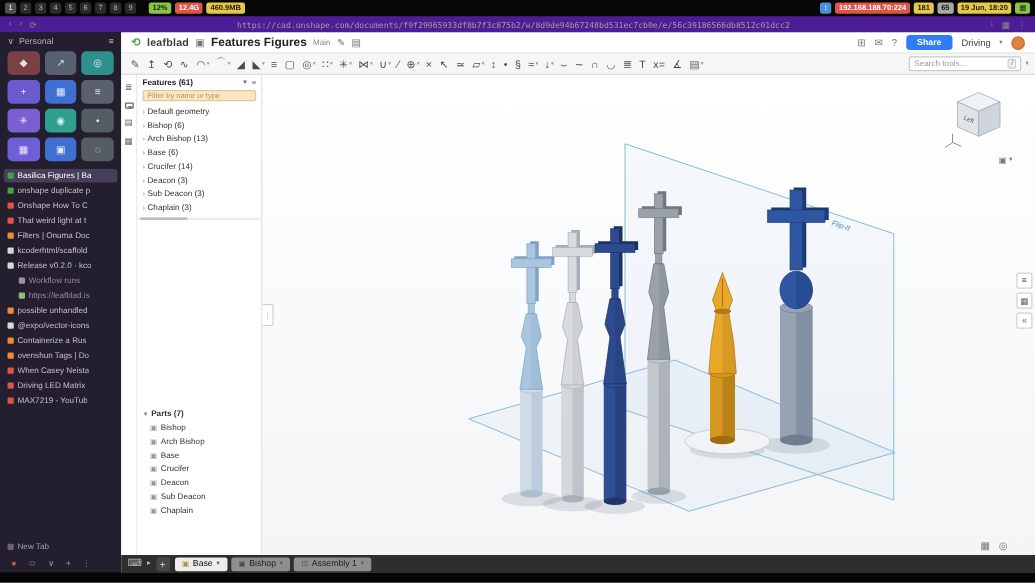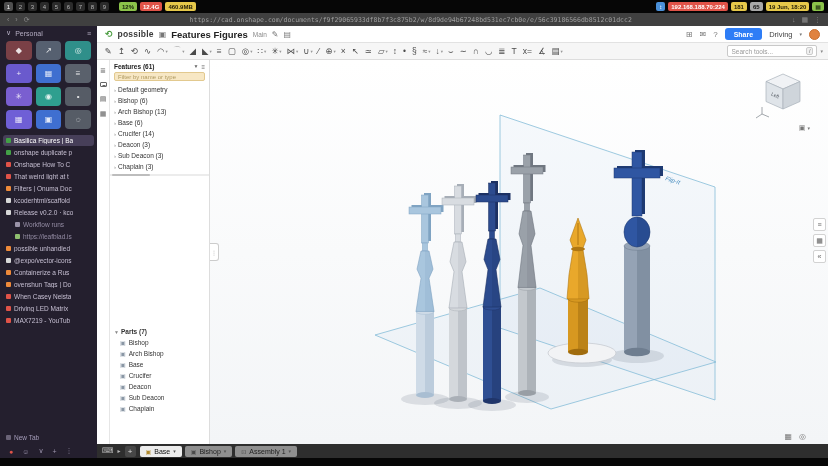--- a/index.html
+++ b/index.html
@@ -9,21 +9,21 @@
   
   .sysbar{height:13px;background:#060606;display:flex;align-items:center;gap:3px;padding:0 4px;flex:0 0 auto}
   .ws-group{display:flex;gap:3px}
   .ws{width:9px;height:9px;border-radius:2px;background:#2b2b2b;color:#b5b5b5;font-size:6px;display:flex;align-items:center;justify-content:center}
   .ws.active{background:#4f4f4f;color:#fff}
   .sys-stats{display:flex;gap:3px;margin-left:7px}
   .chip{height:9px;border-radius:2px;font-size:6px;font-weight:bold;display:flex;align-items:center;padding:0 3px;white-space:nowrap}
   .sys-right{margin-left:auto;display:flex;gap:3px;align-items:center}
 
   
-  .urlbar{height:13px;background:#404040;display:flex;align-items:center;padding:0 7px;gap:7px;flex:0 0 auto}
+  .urlbar{height:13px;background:#4c1d95;display:flex;align-items:center;padding:0 7px;gap:7px;flex:0 0 auto}
   .urlbar .nav{color:#8a8a8a;font-size:7px;display:flex;gap:6px}
   .url{flex:1;text-align:center;color:#9f9f9f;font-size:6.5px;font-family:"DejaVu Sans Mono",monospace;white-space:nowrap;overflow:hidden}
 
   .mainrow{flex:1;display:flex;min-height:0}
 
   
   .sidebar{width:97px;background:#241f2e;display:flex;flex-direction:column;flex:0 0 auto}
   .sb-head{display:flex;align-items:center;gap:4px;padding:3px 6px 2px;color:#b4adc2;font-size:7px}
   .sb-head .title{flex:1}
   .tiles{display:grid;grid-template-columns:repeat(3,1fr);gap:4px;padding:2px 6px 6px}
@@ -288,21 +288,21 @@
         <span>∨</span>
         <span>+</span>
         <span>⋮</span>
       </div>
     </aside>
 
     <main class="content">
 
       <header class="os-header">
         <span class="logo-mark">⟲</span>
-        <span class="logo-text">possible</span>
+        <span class="logo-text">leafblad</span>
         <span class="hdr-ico">▣</span>
         <span class="doc-title">Features Figures</span>
         <span class="branch">Main</span>
         <span class="hdr-ico">✎</span>
         <span class="hdr-ico">▤</span>
         <div class="hdr-right">
           <span class="hdr-ico">⊞</span>
           <span class="hdr-ico">✉</span>
           <span class="hdr-ico">?</span>
           <button class="share-btn">Share</button>

